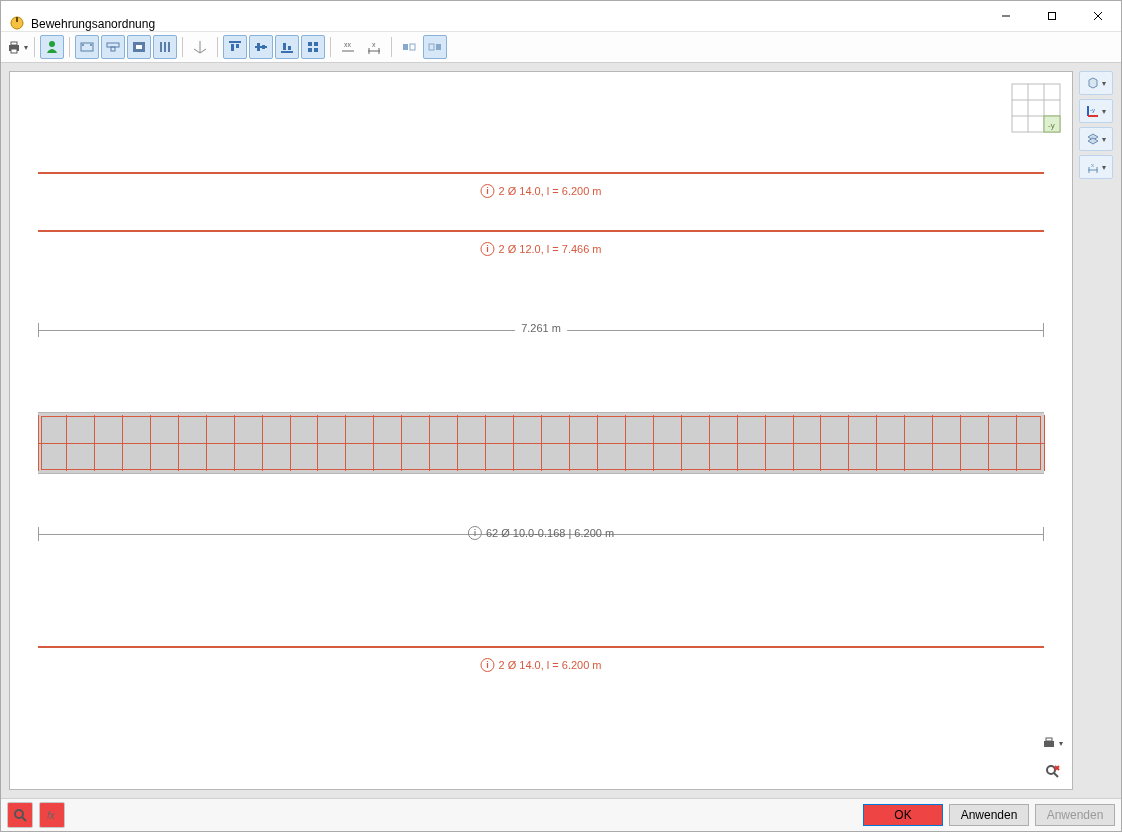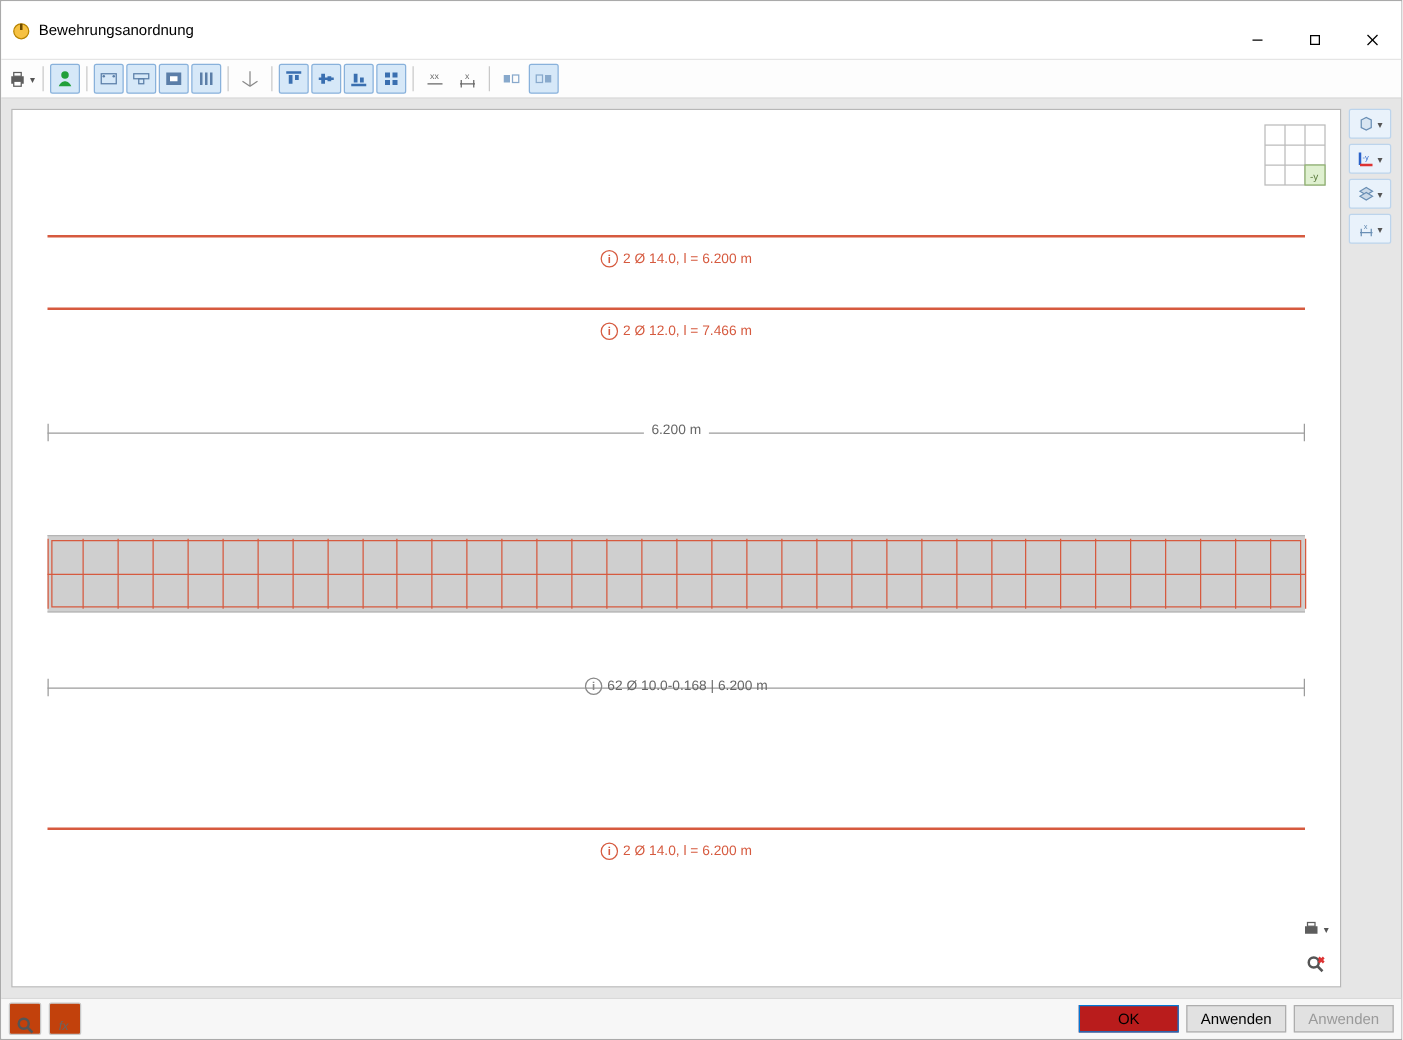--- a/index.html
+++ b/index.html
@@ -1,37 +1,37 @@
 <!DOCTYPE html>
 <html><head>
 <meta charset="utf-8">
 <style>
 html,body{margin:0;padding:0;font-family:"Segoe UI",Tahoma,sans-serif;font-size:12px;background:#fff;color:#000;overflow:hidden}
 .window{width:1122px;height:832px;display:flex;flex-direction:column;border:1px solid #aaa;box-sizing:border-box}
-.titlebar{height:30px;display:flex;align-items:flex-start;padding:16px 0 0 8px;background:#fff;border-bottom:1px solid #e5e5e5}
+.titlebar{height:30px;display:flex;align-items:flex-end;padding:0 0 0 8px;background:#fff;border-bottom:1px solid #e5e5e5}
 .titlebar .icon{width:16px;height:16px;margin-right:6px;display:inline-flex}
 .titlebar .title{flex:1;font-size:12px}
 .winbtns{display:flex;height:100%}
 .winbtn{width:46px;display:flex;align-items:center;justify-content:center;color:#333}
 .toolbar{height:26px;display:flex;align-items:center;padding:2px 4px;border-bottom:1px solid #d0d0d0;background:#fdfdfd;gap:2px}
 .tb-btn{width:22px;height:22px;display:inline-flex;align-items:center;justify-content:center;border:1px solid transparent;border-radius:2px;cursor:pointer}
 .tb-btn.active{border-color:#88b1db;background:#d6e8f8}
 .tb-sep{width:1px;height:20px;background:#c9c9c9;margin:0 3px}
 .dropdown-caret{font-size:8px;margin-left:2px;color:#555}
 .workspace{flex:1;position:relative;background:#e6e6e6;padding:8px;display:flex}
 .canvas-frame{flex:1;background:#fff;border:1px solid #b7b7b7;position:relative;overflow:hidden}
 .side-tools{width:34px;display:flex;flex-direction:column;gap:4px;padding-left:6px}
 .side-btn{height:22px;display:flex;align-items:center;justify-content:center;border:1px solid #bcd4ec;background:#e9f2fb;border-radius:2px;cursor:pointer;font-size:10px}
 .btm-right-tools{position:absolute;right:6px;bottom:6px;display:flex;flex-direction:column;gap:4px;z-index:5}
 .btm-btn{width:26px;height:22px;display:flex;align-items:center;justify-content:center;border:1px solid transparent;border-radius:2px;cursor:pointer}
 .footer{height:32px;display:flex;align-items:center;padding:0 6px;gap:6px;background:#f7f7f7;border-top:1px solid #d0d0d0}
-.foot-btn{width:24px;height:24px;display:inline-flex;align-items:flex-end;justify-content:center;border:1px solid #c7c7c7;background:#c2410c;border-radius:2px;cursor:pointer}
+.foot-btn{width:24px;height:24px;display:inline-flex;align-items:center;justify-content:center;border:1px solid #c7c7c7;background:#ef4444;border-radius:2px;cursor:pointer}
 .footer-spacer{flex:1}
 .dlg-btn{min-width:80px;height:22px;border:1px solid #adadad;background:#e1e1e1;font-size:12px;cursor:pointer}
-.dlg-btn.primary{border-color:#0078d7;background:#b91c1c}
+.dlg-btn.primary{border-color:#0078d7;background:#ef4444}
 .dlg-btn:disabled{color:#9a9a9a;cursor:default}
 
 .drawing{position:absolute;inset:0}
 .rebar-line{position:absolute;left:28px;right:28px;height:2px;background:#d65a3f}
 .rebar-label{position:absolute;left:50%;transform:translateX(-50%);color:#d65a3f;font-size:11px;display:flex;align-items:center;gap:4px}
 .info-circled{display:inline-flex;width:12px;height:12px;border:1px solid #d65a3f;border-radius:50%;align-items:center;justify-content:center;font-size:9px;font-weight:bold}
 .dim-line{position:absolute;left:28px;right:28px;height:1px;background:#9c9c9c}
 .dim-tick{position:absolute;width:1px;height:14px;background:#9c9c9c;top:-7px}
 .dim-label{position:absolute;left:50%;transform:translateX(-50%);color:#666;font-size:11px;background:#fff;padding:0 6px}
 .stirrups{position:absolute;left:28px;right:28px;height:60px;background:#cfcfcf;border-top:1px solid #b5b5b5;border-bottom:1px solid #b5b5b5}
@@ -212,21 +212,21 @@
         <div class="rebar-line" style="top:158px"></div>
         <div class="rebar-label" style="top:170px">
           <span class="info-circled">i</span>
           <span>2 Ø 12.0, l =  7.466 m</span>
         </div>
 
         <div class="dim-line" style="top:258px">
           <span class="dim-tick" style="left:0"></span>
             <span class="dim-tick" style="right:0"></span>
         </div>
-        <div class="dim-label" style="top:250px">6.200 m</div>
+        <div class="dim-label" style="top:250px">7.261 m</div>
 
         <div class="stirrups" style="top:340px" id="stirrups">
           <div class="perim"></div>
         <div class="stirrup" style="left: 0%;"></div>
             <div class="stirrup" style="left: 2.77778%;"></div>
             <div class="stirrup" style="left: 5.55556%;"></div>
             <div class="stirrup" style="left: 8.33333%;"></div>
             <div class="stirrup" style="left: 11.1111%;"></div>
             <div class="stirrup" style="left: 13.8889%;"></div>
             <div class="stirrup" style="left: 16.6667%;"></div>

